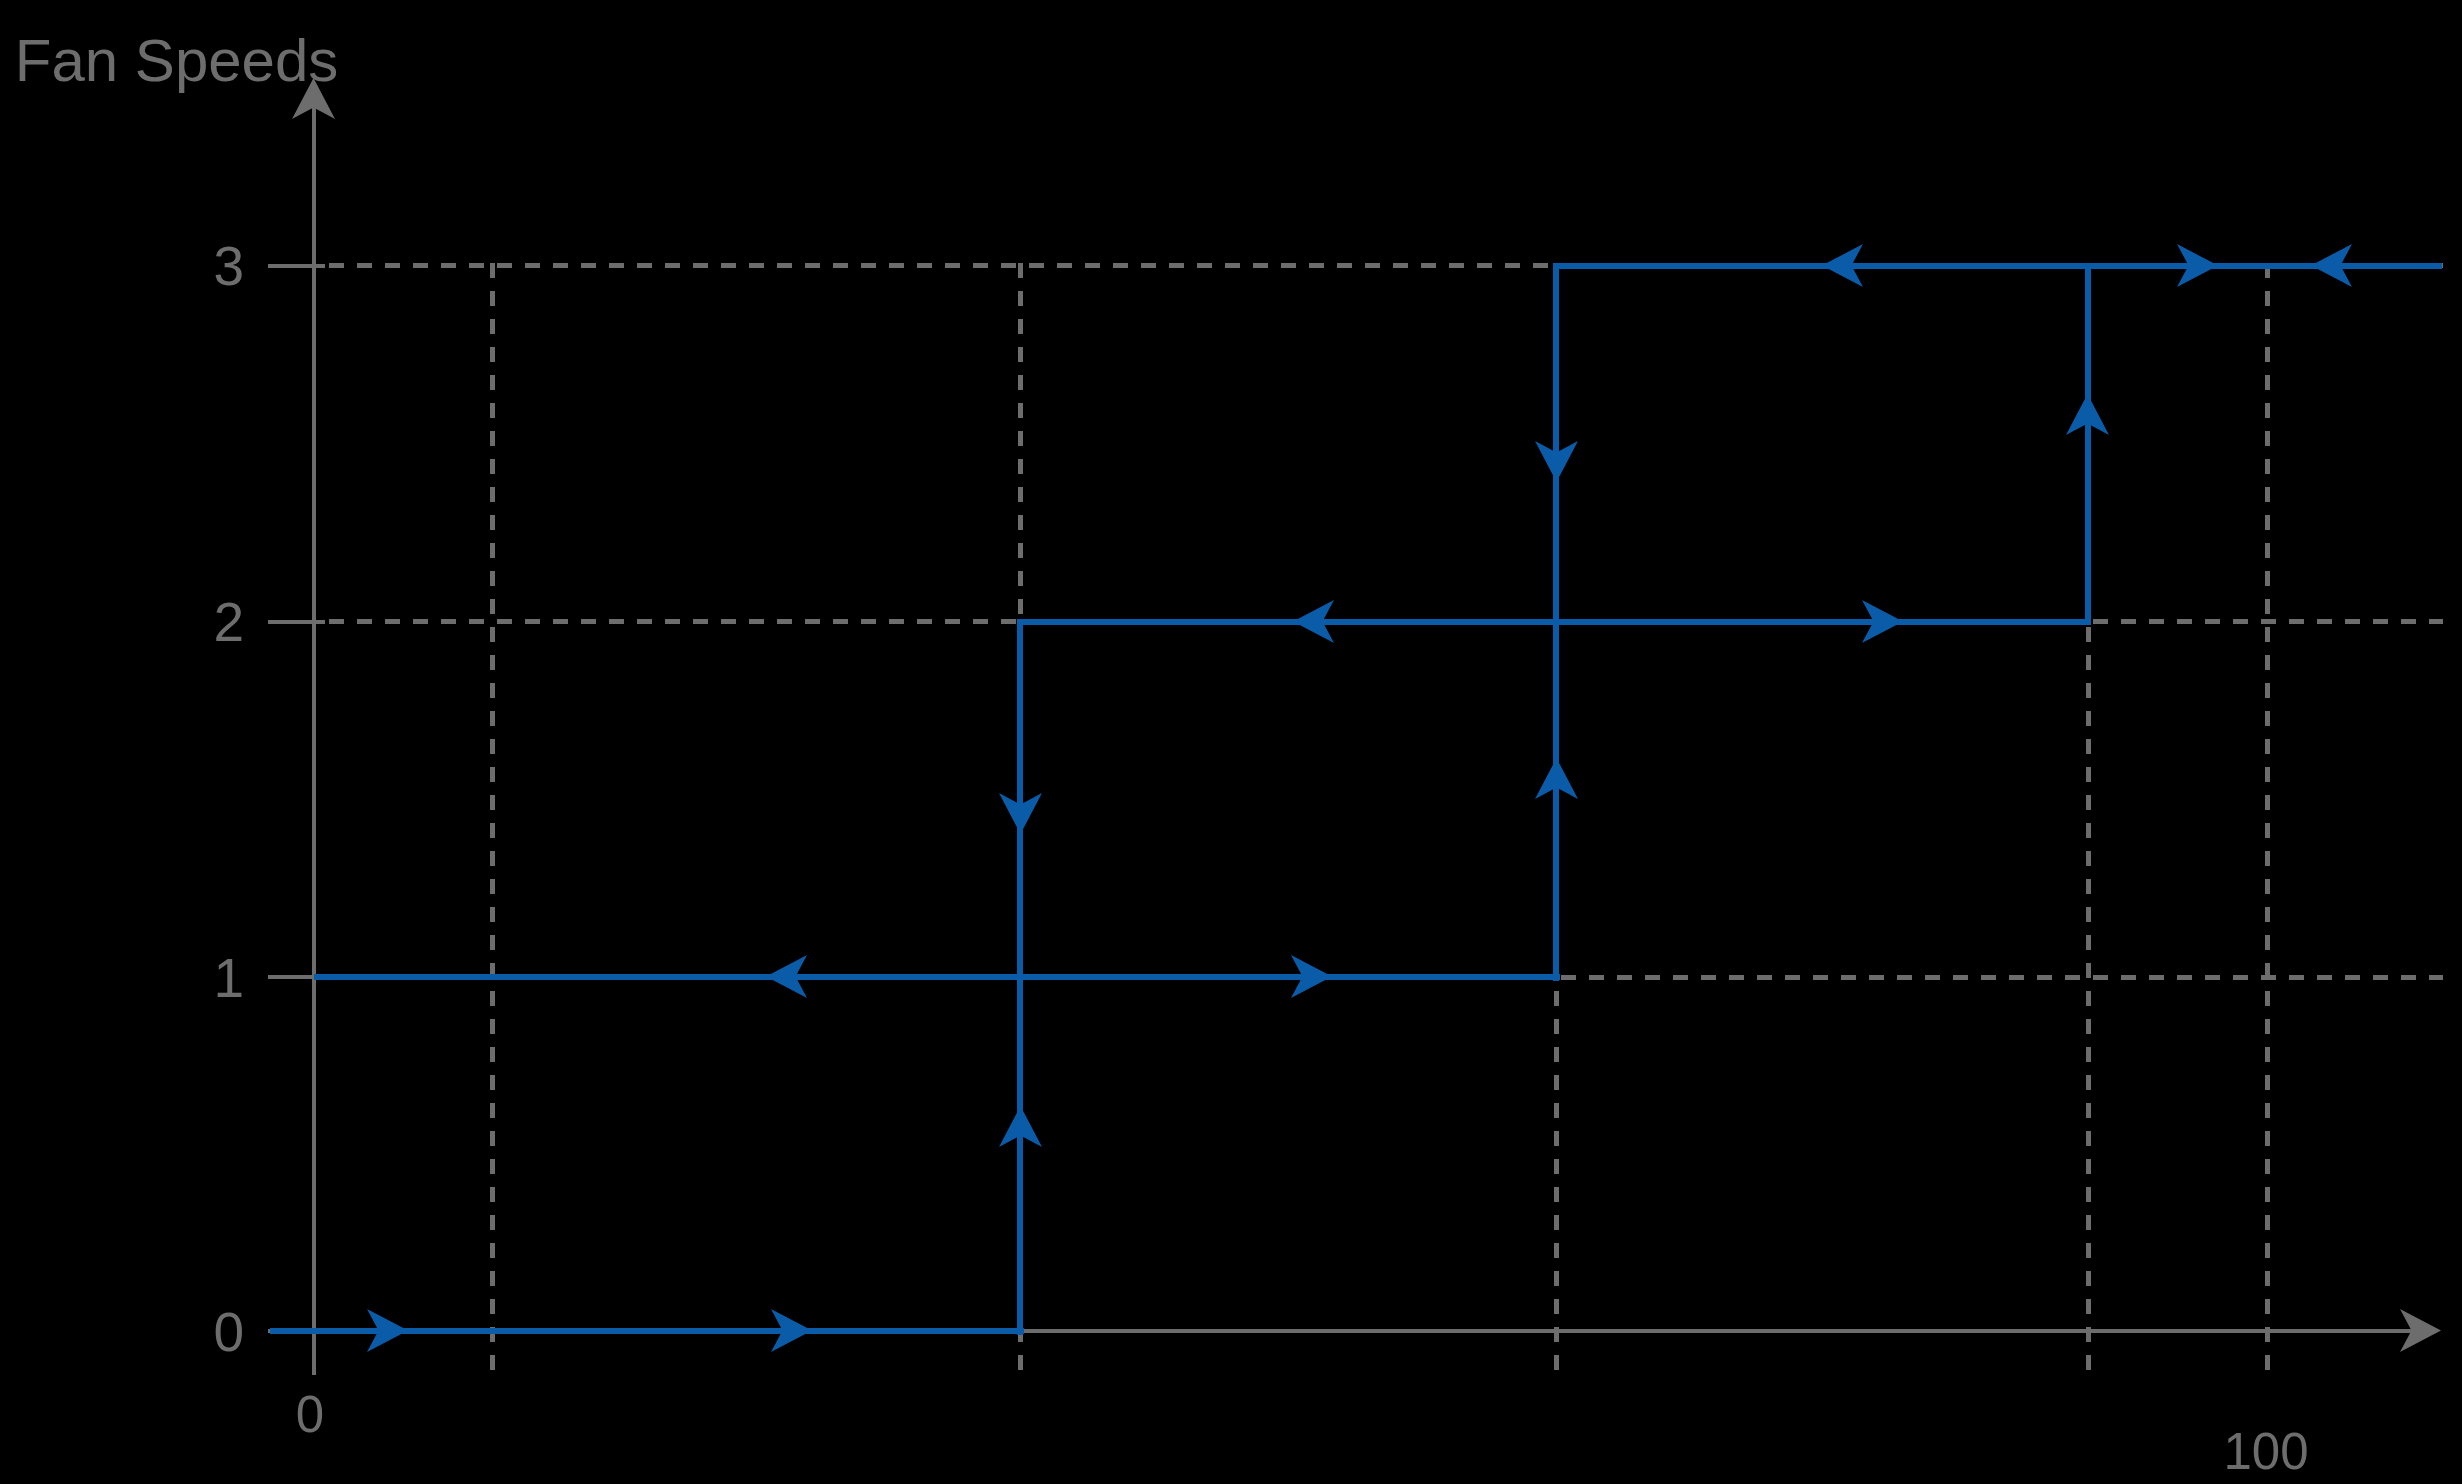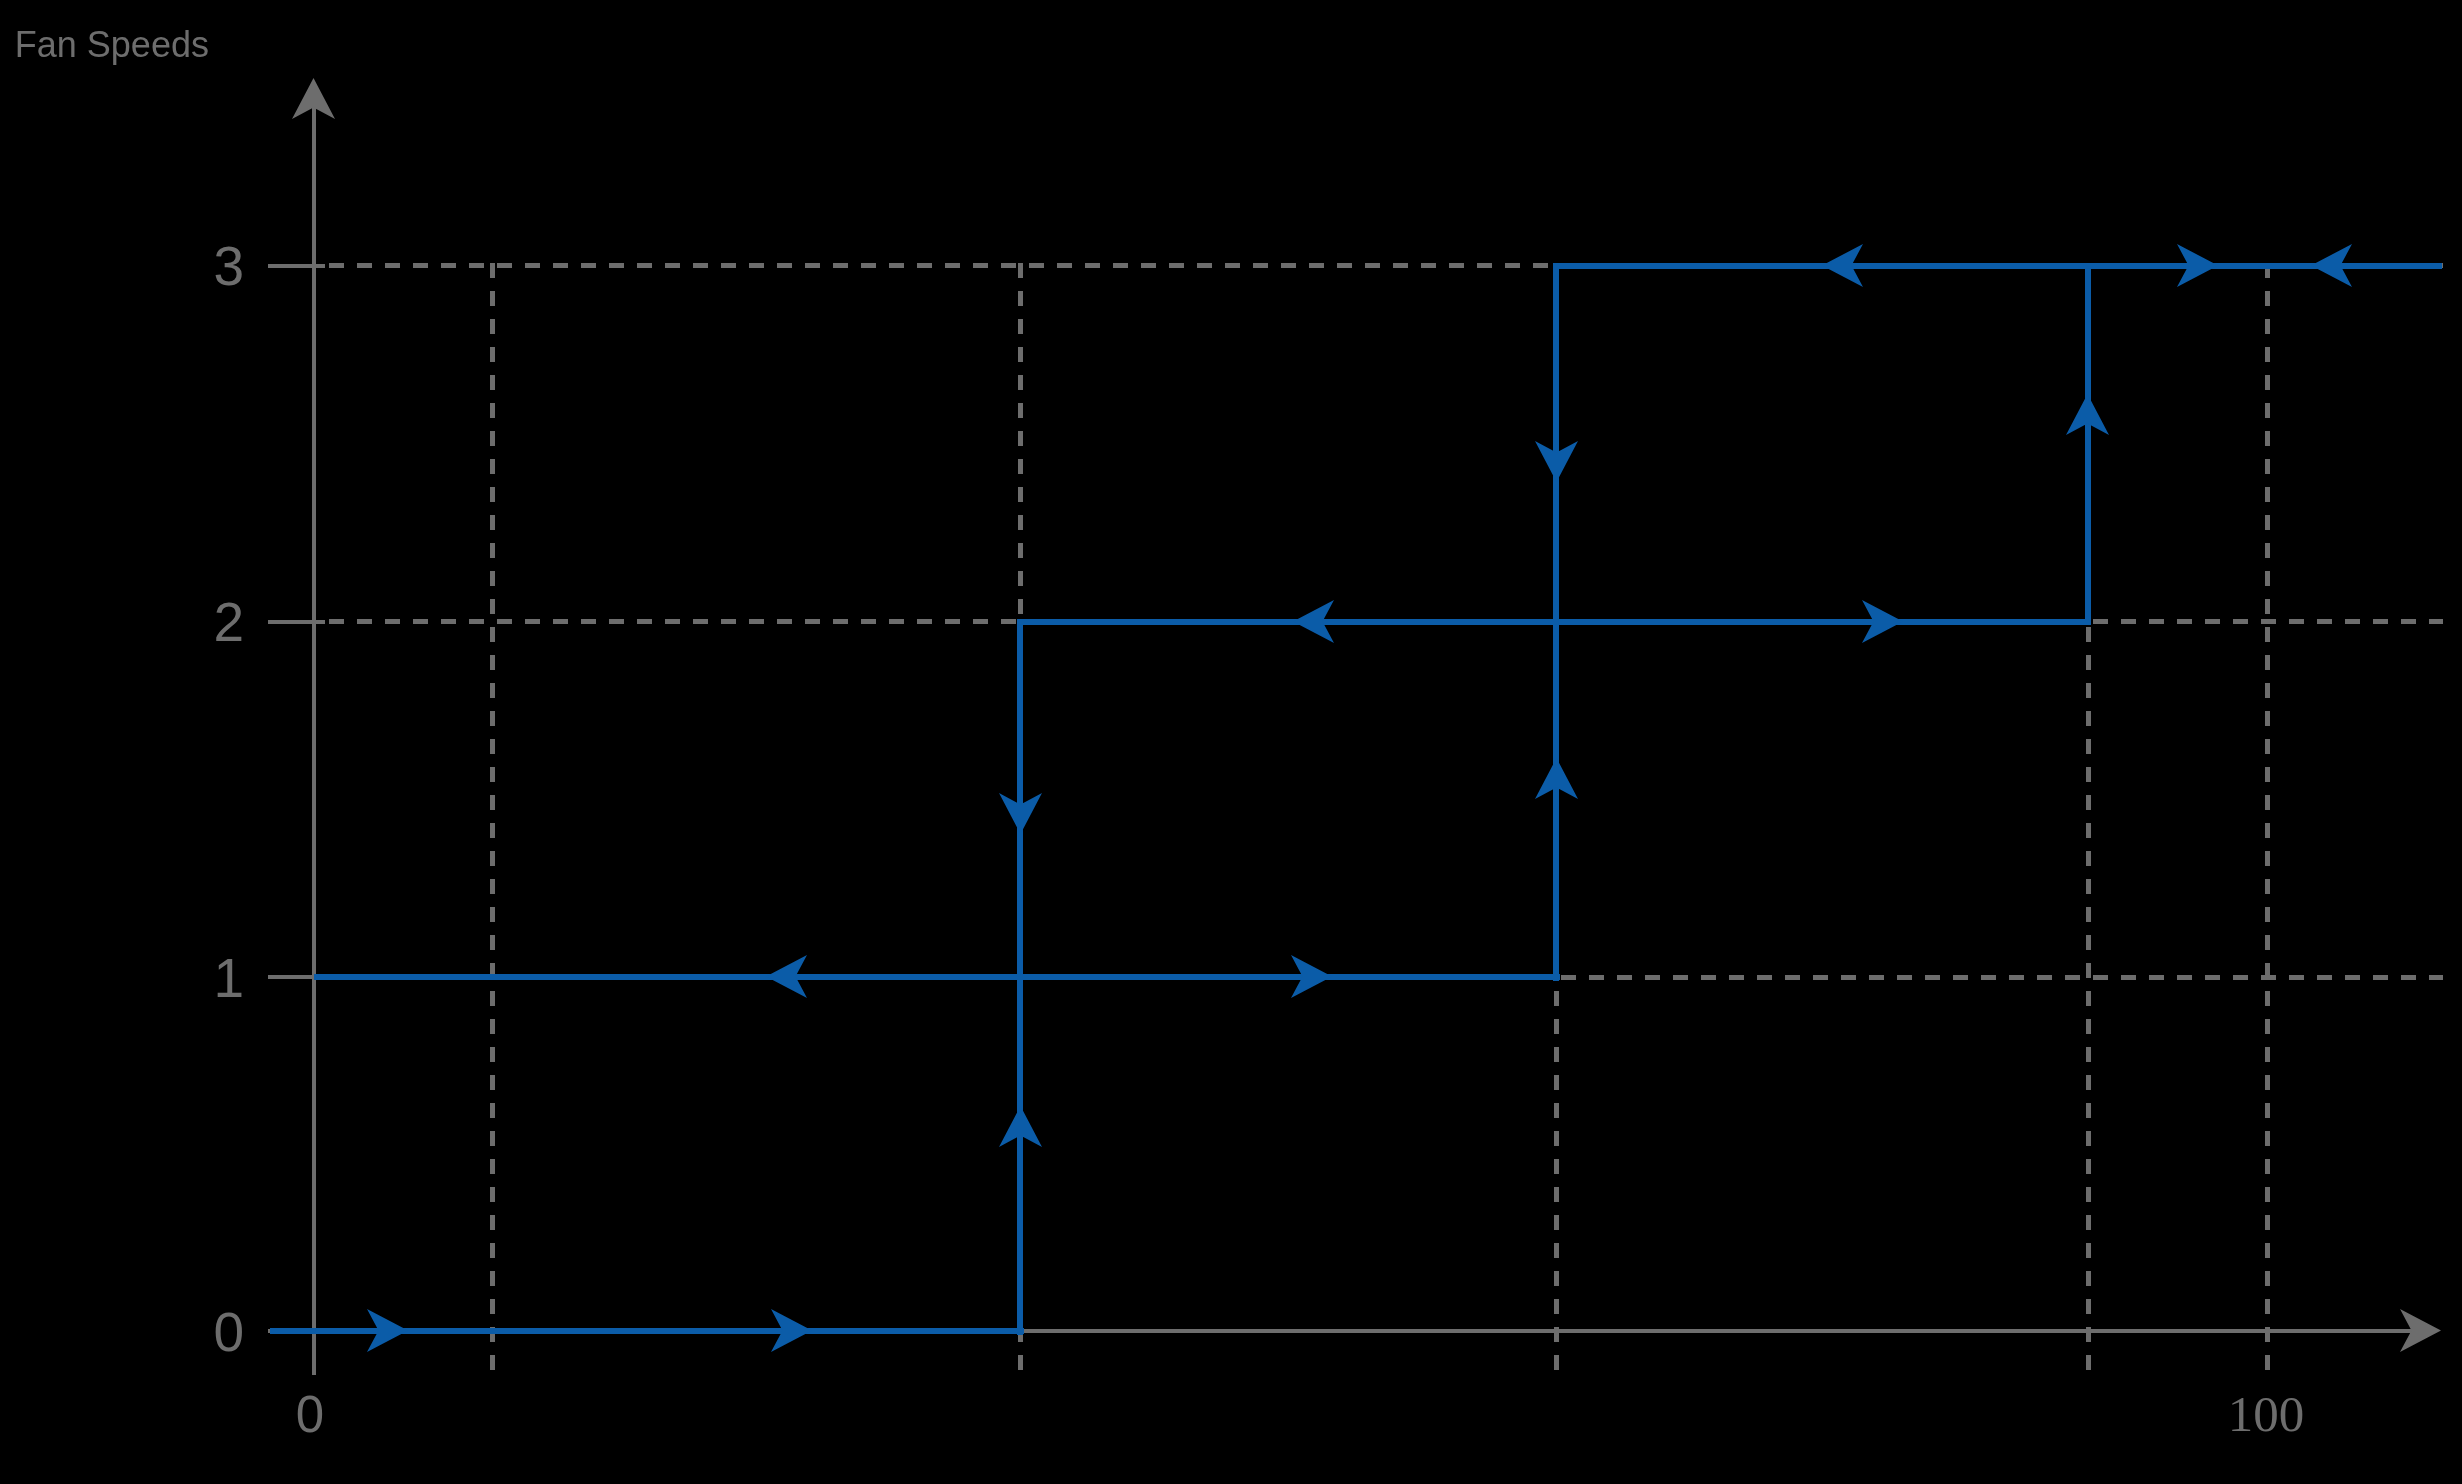--- a/index.html
+++ b/index.html
@@ -72,21 +72,21 @@
   <div class="ah ar b" style="left:1291px;top:955px;"></div>
   <div class="ah au b" style="left:1535px;top:758px;"></div>
   <div class="ah ad b" style="left:1535px;top:441px;"></div>
   <div class="ah al b" style="left:1293px;top:600px;"></div>
   <div class="ah ar b" style="left:1862px;top:600px;"></div>
   <div class="ah au b" style="left:2066px;top:394px;"></div>
   <div class="ah al b" style="left:1822px;top:244px;"></div>
   <div class="ah ar b" style="left:2177px;top:244px;"></div>
   <div class="ah al b" style="left:2311px;top:244px;"></div>
 
-  <div class="t" style="left:14.8px;top:13px;font-size:36px;">Fan Speeds</div>
+  <div class="t" style="left:14.8px;top:29px;font-size:60px;">Fan Speeds</div>
 
   <div class="t tr" style="left:148px;top:235px;width:96px;font-size:55px;">3</div>
   <div class="t tr" style="left:148px;top:591px;width:96px;font-size:55px;">2</div>
   <div class="t tr" style="left:148px;top:947px;width:96px;font-size:55px;">1</div>
   <div class="t tr" style="left:148px;top:1301px;width:96px;font-size:55px;">0</div>
 
   <div class="t tc" style="left:236px;top:1383px;width:148px;">0</div>
 
   <div class="t tc" style="left:271px;top:1355px;width:443px;">
     <div>Fan Off</div>
@@ -98,16 +98,16 @@
   </div>
   <div class="t tc" style="left:1312px;top:1355px;width:443px;">
     <div>Fan Speed2</div>
     
   </div>
   <div class="t tc" style="left:1844px;top:1355px;width:443px;">
     <div>Fan Speed3</div>
     
   </div>
 
-  <div class="t tc" style="left:2192px;top:1383px;width:148px;font-family:Liberation Serif, serif;">100</div>
+  <div class="t tc" style="left:2192px;top:1420px;width:148px;">100</div>
 
 </div>
 
 
 </body></html>

